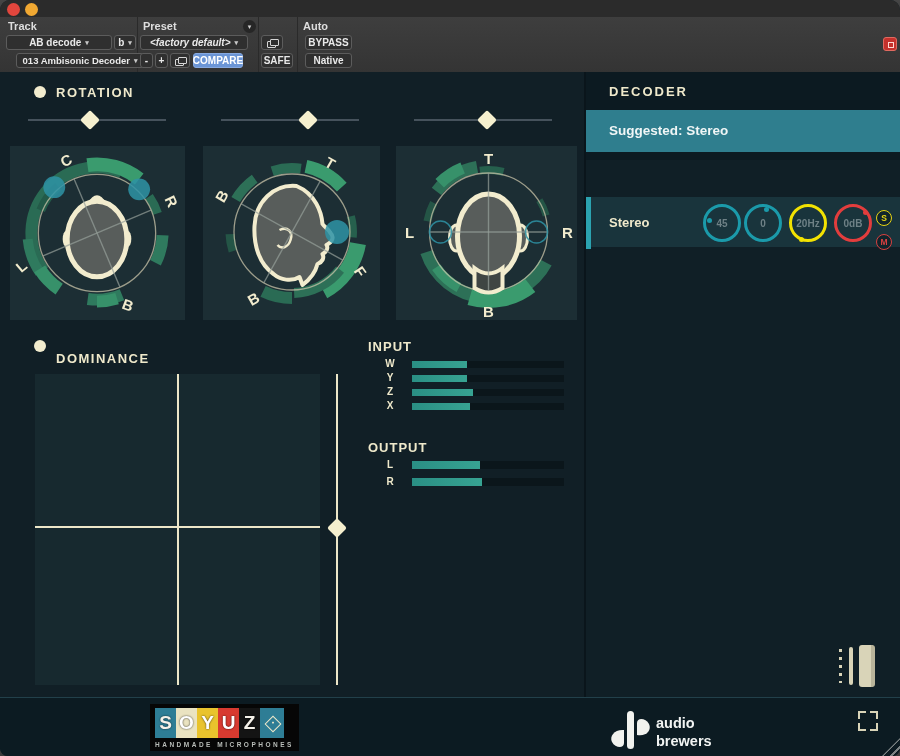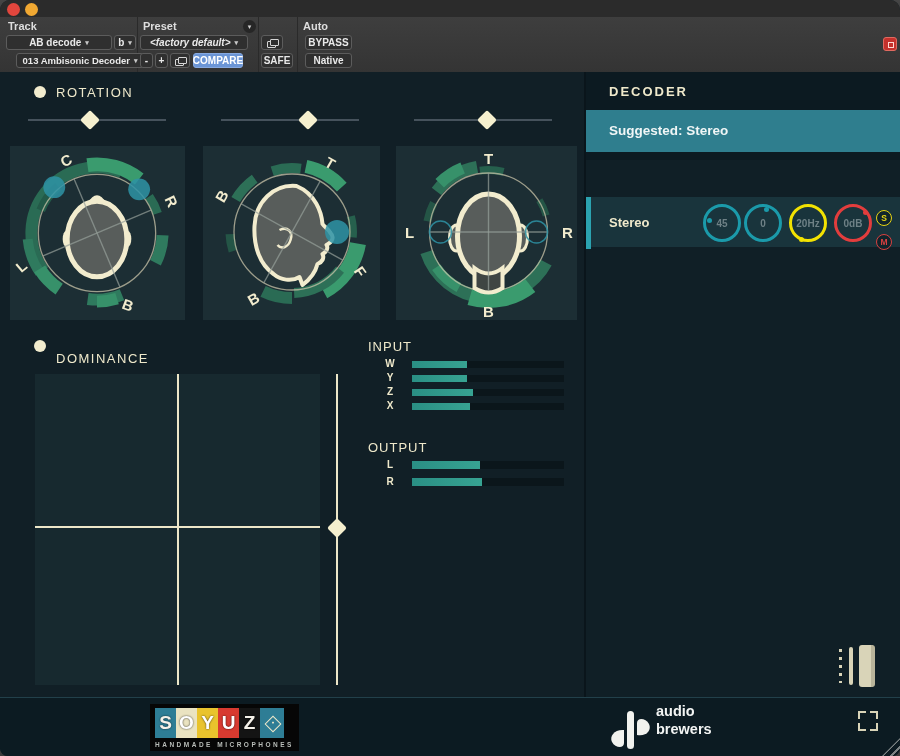--- a/index.html
+++ b/index.html
@@ -15,21 +15,21 @@
   .tb-btn.blue{background:#6b95d6;border-color:#86a9e0;color:#fff;}
   .circ-chev{position:absolute;top:3px;width:13px;height:13px;border-radius:50%;background:#262626;color:#cfcfcf;font-size:7px;display:flex;align-items:center;justify-content:center;}
   .librarian{display:inline-block;position:relative;width:11px;height:8px;}
   .librarian:before{content:"";position:absolute;left:0;top:2px;width:7px;height:5px;border:1px solid #d5d5d5;border-radius:1px;}
   .librarian:after{content:"";position:absolute;left:3px;top:0;width:7px;height:5px;border:1px solid #d5d5d5;border-radius:1px;background:#2f2f2f;}
   #target-btn{position:absolute;left:883px;top:37px;width:14px;height:14px;background:#c4312c;border:1px solid #e06a60;border-radius:3px;box-sizing:border-box;}
   #target-btn:after{content:"";position:absolute;left:4px;top:4px;width:4px;height:4px;border:1px solid #ffd7d3;}
   
   #plugin{position:absolute;left:0;top:72px;width:900px;height:625px;background:#111f26;}
   .sec-dot{position:absolute;width:12px;height:12px;border-radius:50%;background:#f2ecce;}
-  .sec-label{position:absolute;font-size:13px;font-weight:normal;letter-spacing:1.5px;color:#efe9cb;}
+  .sec-label{position:absolute;font-size:13px;font-weight:bold;letter-spacing:1.5px;color:#efe9cb;}
   .hslider{position:absolute;height:2px;background:#46525c;}
   .diamond{position:absolute;width:14px;height:14px;background:#f5efce;border-radius:2px;transform:translate(-50%,-50%) rotate(45deg);}
   .hslider .diamond{top:1px;}
   .headbox{position:absolute;top:74px;height:174px;background:#1c2e34;}
   .headbox svg{width:100%;height:100%;display:block;}
   .hlabel{font-family:"Liberation Sans",sans-serif;font-size:15px;font-weight:bold;fill:#f2ecce;}
   
   #pad{position:absolute;left:35px;top:302px;width:285px;height:311px;background:#17292f;}
   .pad-vline{position:absolute;top:0;bottom:0;width:2px;background:#ece6c8;}
   .pad-hline{position:absolute;left:0;right:0;height:2px;background:#ece6c8;}
@@ -66,21 +66,21 @@
   
   #footer{position:absolute;left:0;top:697px;width:900px;height:59px;background:#0c1b22;border-top:1px solid #22404a;box-sizing:border-box;}
   #soyuz{position:absolute;left:150px;top:6px;background:#060606;padding:4px 5px 3px 5px;}
   #soyuz-tiles{display:flex;}
   .soyuz-tile{width:21px;height:30px;display:flex;align-items:center;justify-content:center;font-size:19px;font-weight:bold;text-shadow:0 0 2px rgba(0,0,0,.8);}
   #soyuz-diamond-tile{width:24px;height:30px;position:relative;}
   #soyuz-diamond-tile .dshape{position:absolute;left:7px;top:10px;width:10px;height:10px;border:1.5px solid #efe9cb;transform:rotate(45deg);}
   #soyuz-diamond-tile .dshape:after{content:"";position:absolute;left:3px;top:3px;width:2px;height:2px;border-radius:50%;background:#efe9cb;}
   #soyuz-tagline{margin-top:3px;text-align:center;font-size:6.5px;letter-spacing:2.5px;color:#b9bdb9;font-weight:bold;}
   #ab-logo{position:absolute;left:608px;top:7px;}
-  #ab-text{position:absolute;left:656px;top:4px;font-size:14.5px;font-weight:bold;color:#f2f4f3;line-height:18px;}
+  #ab-text{position:absolute;left:656px;top:16px;font-size:14.5px;font-weight:bold;color:#f2f4f3;line-height:18px;}
   #fullscreen{position:absolute;left:858px;top:13px;width:20px;height:20px;}
   #fullscreen i{position:absolute;width:6px;height:6px;border:2px solid #d9d4b8;}
   #fullscreen .tl{left:0;top:0;border-right:none;border-bottom:none;}
   #fullscreen .tr{right:0;top:0;border-left:none;border-bottom:none;}
   #fullscreen .bl{left:0;bottom:0;border-right:none;border-top:none;}
   #fullscreen .br{right:0;bottom:0;border-left:none;border-top:none;}
   #resize-handle{position:absolute;right:0;bottom:0;width:18px;height:18px;background:repeating-linear-gradient(135deg,rgba(215,215,210,.55) 0 2px,transparent 2px 6px);clip-path:polygon(100% 0,100% 100%,0 100%);}
 </style>
 </head>
 <body>

